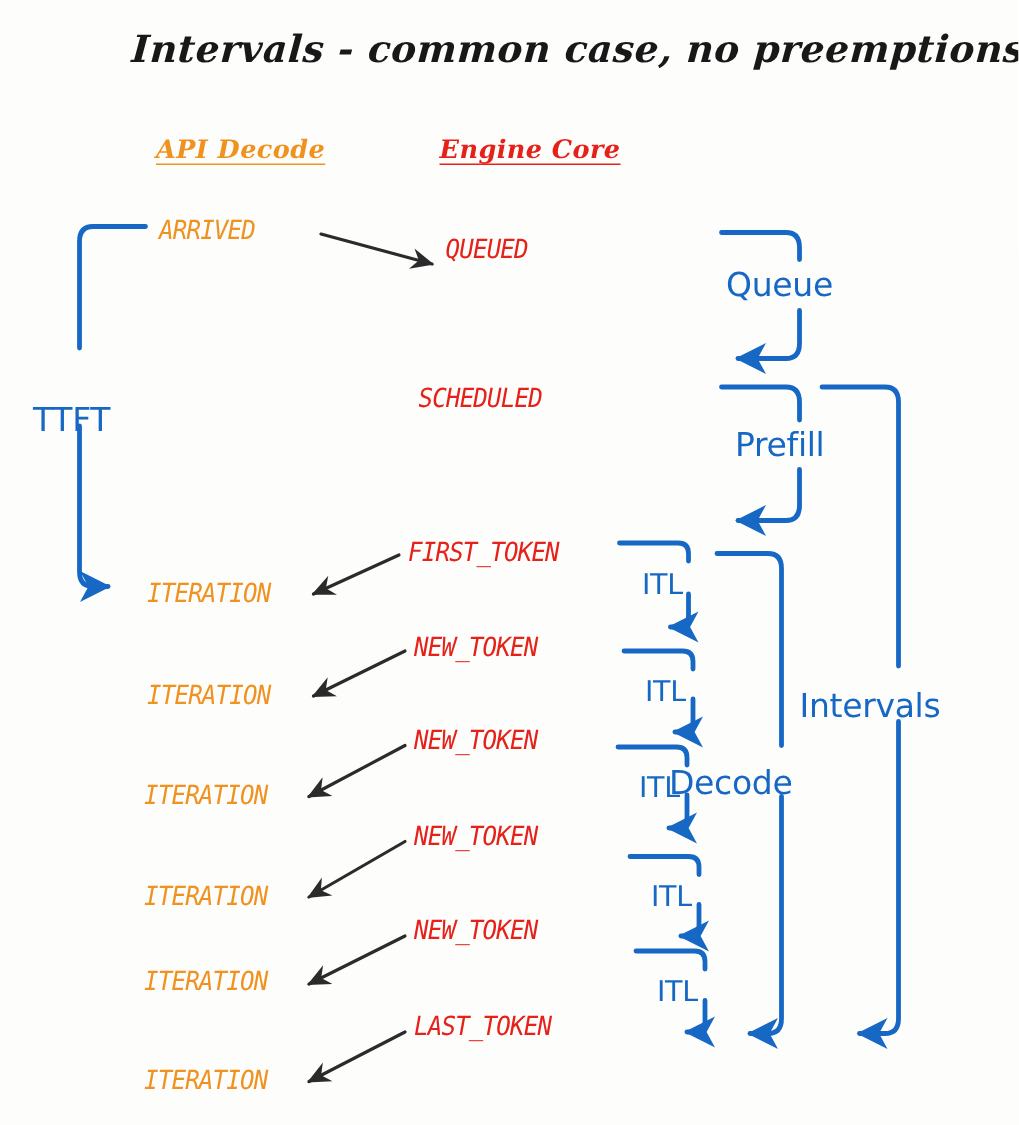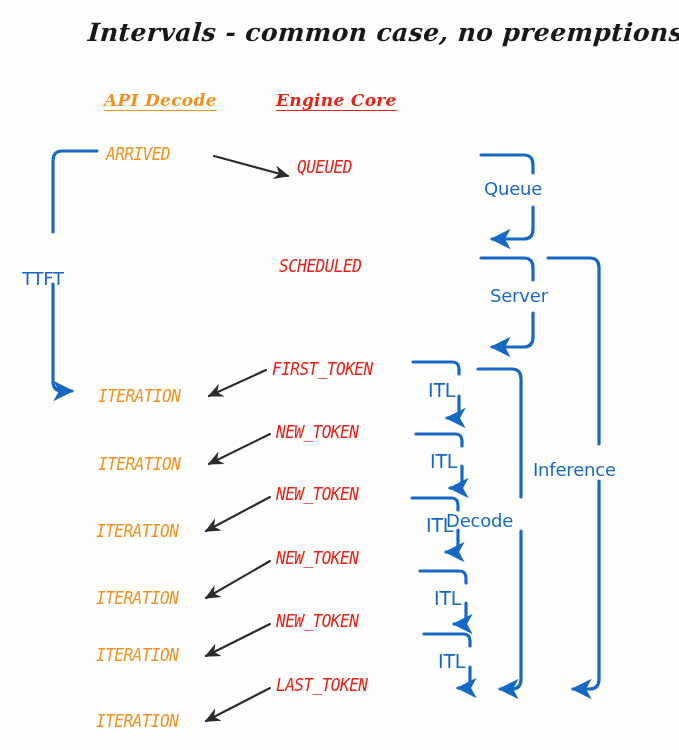--- a/index.html
+++ b/index.html
@@ -57,21 +57,21 @@
     font-weight: normal;
     letter-spacing: -0.6px;
     transform: scaleX(0.92);
     transform-origin: left center;
   }
   .state.orange { color: #F0921F; }
   .state.red { color: #E62119; }
   
   .blue-label {
     font-family: "DejaVu Sans", sans-serif;
-    font-size: 18px;
+    font-size: 22px;
     color: #1668C4;
     letter-spacing: -0.2px;
   }
   .blue-label.small {
     font-size: 19px;
   }
 </style>
 </head>
 <body>
 
@@ -144,43 +144,43 @@
       <path d="M 270 497 L 206 531" marker-end="url(#black-arrow)"></path>
       <path d="M 270 561 L 206 598" marker-end="url(#black-arrow)"></path>
       <path d="M 270 624 L 206 656" marker-end="url(#black-arrow)"></path>
       <path d="M 270 688 L 206 721" marker-end="url(#black-arrow)"></path>
     </g>
   </svg>
 
   <div class="txt title" style="left:88px; top:20px;">Intervals - common case, no preemptions</div>
 
   <div class="txt colhead api" style="left:104px; top:92px;">API Decode</div>
-  <div class="txt colhead engine" style="left:276px; top:92px;">Engine Core</div>
+  <div class="txt colhead engine" style="left:293px; top:92px;">Engine Core</div>
 
   <div class="txt state orange" style="left:106px; top:146px;">ARRIVED</div>
   <div class="txt state orange" style="left:98px; top:388px;">ITERATION</div>
   <div class="txt state orange" style="left:98px; top:456px;">ITERATION</div>
   <div class="txt state orange" style="left:96px; top:523px;">ITERATION</div>
   <div class="txt state orange" style="left:96px; top:590px;">ITERATION</div>
   <div class="txt state orange" style="left:96px; top:647px;">ITERATION</div>
   <div class="txt state orange" style="left:96px; top:713px;">ITERATION</div>
 
   <div class="txt state red" style="left:297px; top:159px;">QUEUED</div>
   <div class="txt state red" style="left:279px; top:258px;">SCHEDULED</div>
   <div class="txt state red" style="left:272px; top:361px;">FIRST_TOKEN</div>
   <div class="txt state red" style="left:276px; top:424px;">NEW_TOKEN</div>
   <div class="txt state red" style="left:276px; top:486px;">NEW_TOKEN</div>
   <div class="txt state red" style="left:276px; top:550px;">NEW_TOKEN</div>
   <div class="txt state red" style="left:276px; top:613px;">NEW_TOKEN</div>
   <div class="txt state red" style="left:276px; top:677px;">LAST_TOKEN</div>
 
   <div class="txt blue-label" style="left:22px; top:270px;">TTFT</div>
   <div class="txt blue-label" style="left:484px; top:180px;">Queue</div>
-  <div class="txt blue-label" style="left:490px; top:287px;">Server</div>
-  <div class="txt blue-label" style="left:533px; top:461px;">Inference</div>
+  <div class="txt blue-label" style="left:490px; top:287px;">Prefill</div>
+  <div class="txt blue-label" style="left:533px; top:461px;">Intervals</div>
   <div class="txt blue-label" style="left:446px; top:512px;">Decode</div>
 
   <div class="txt blue-label small" style="left:428px; top:381px;">ITL</div>
   <div class="txt blue-label small" style="left:430px; top:452px;">ITL</div>
   <div class="txt blue-label small" style="left:426px; top:516px;">ITL</div>
   <div class="txt blue-label small" style="left:434px; top:589px;">ITL</div>
   <div class="txt blue-label small" style="left:438px; top:652px;">ITL</div>
 
 </div>
 

